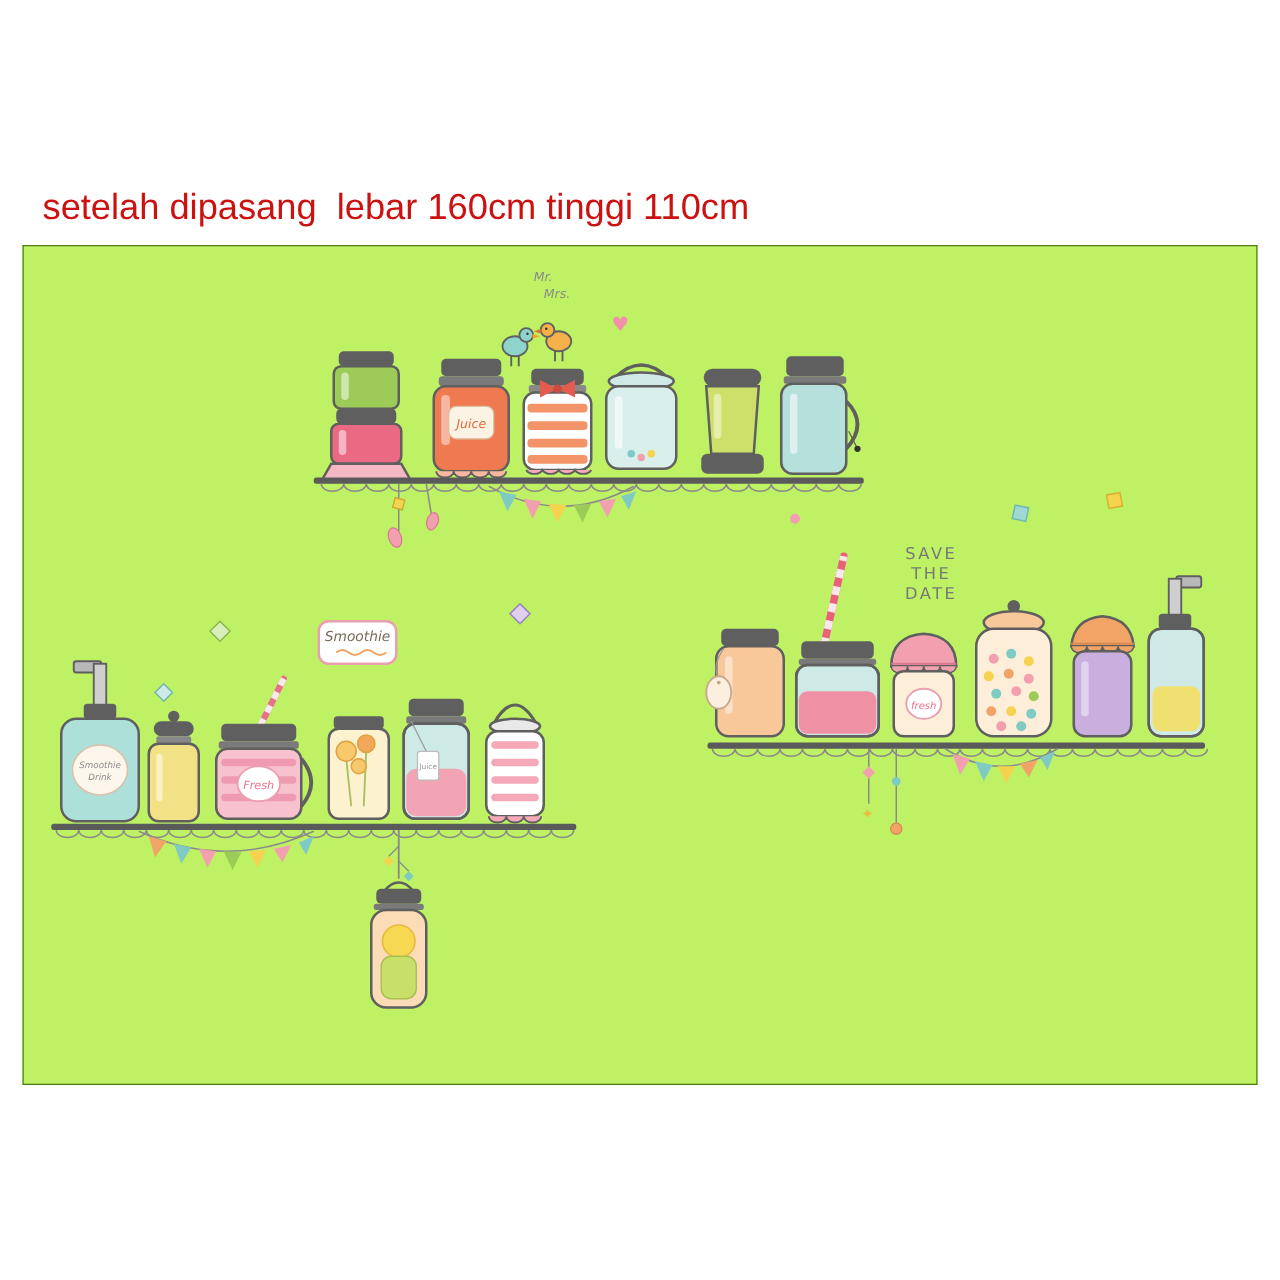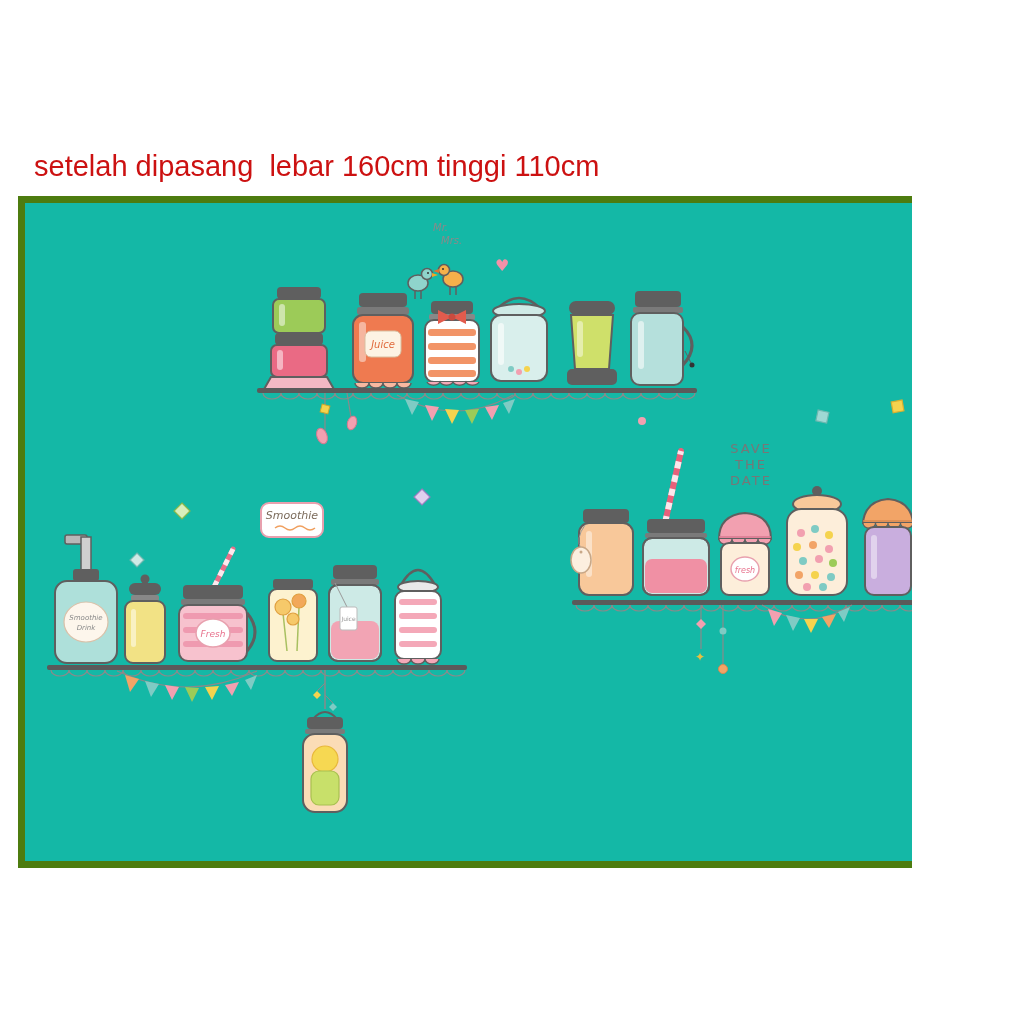--- a/index.html
+++ b/index.html
@@ -1,27 +1,27 @@
 <!DOCTYPE html>
 <html><head>
 <meta charset="utf-8">
 <style>
   html,body { margin:0; padding:0; background:#ffffff; }
   .page {
-    position:relative; width:912px; height:1024px; background:#ffffff;
+    position:relative; width:1024px; height:1024px; background:#ffffff;
     font-family:"Liberation Sans", sans-serif; overflow:hidden;
   }
   .caption {
     position:absolute; left:34px; top:150px;
     font-size:29px; color:#cc1111; white-space:pre;
     font-family:"Liberation Sans", sans-serif;
   }
   .art-box {
     position:absolute; left:18px; top:196px; width:988px; height:672px;
-    border:7px solid #4d7c0f; box-sizing:border-box; background:#14b8a6;
+    border:1px solid #4d7c0f; box-sizing:border-box; background:#bef264;
   }
   svg text { font-family:"DejaVu Sans", sans-serif; }
   .script { font-style:italic; }
 </style>
 </head>
 <body>
 
 <div class="page">
 
   <div class="caption">setelah dipasang  lebar 160cm tinggi 110cm</div>

